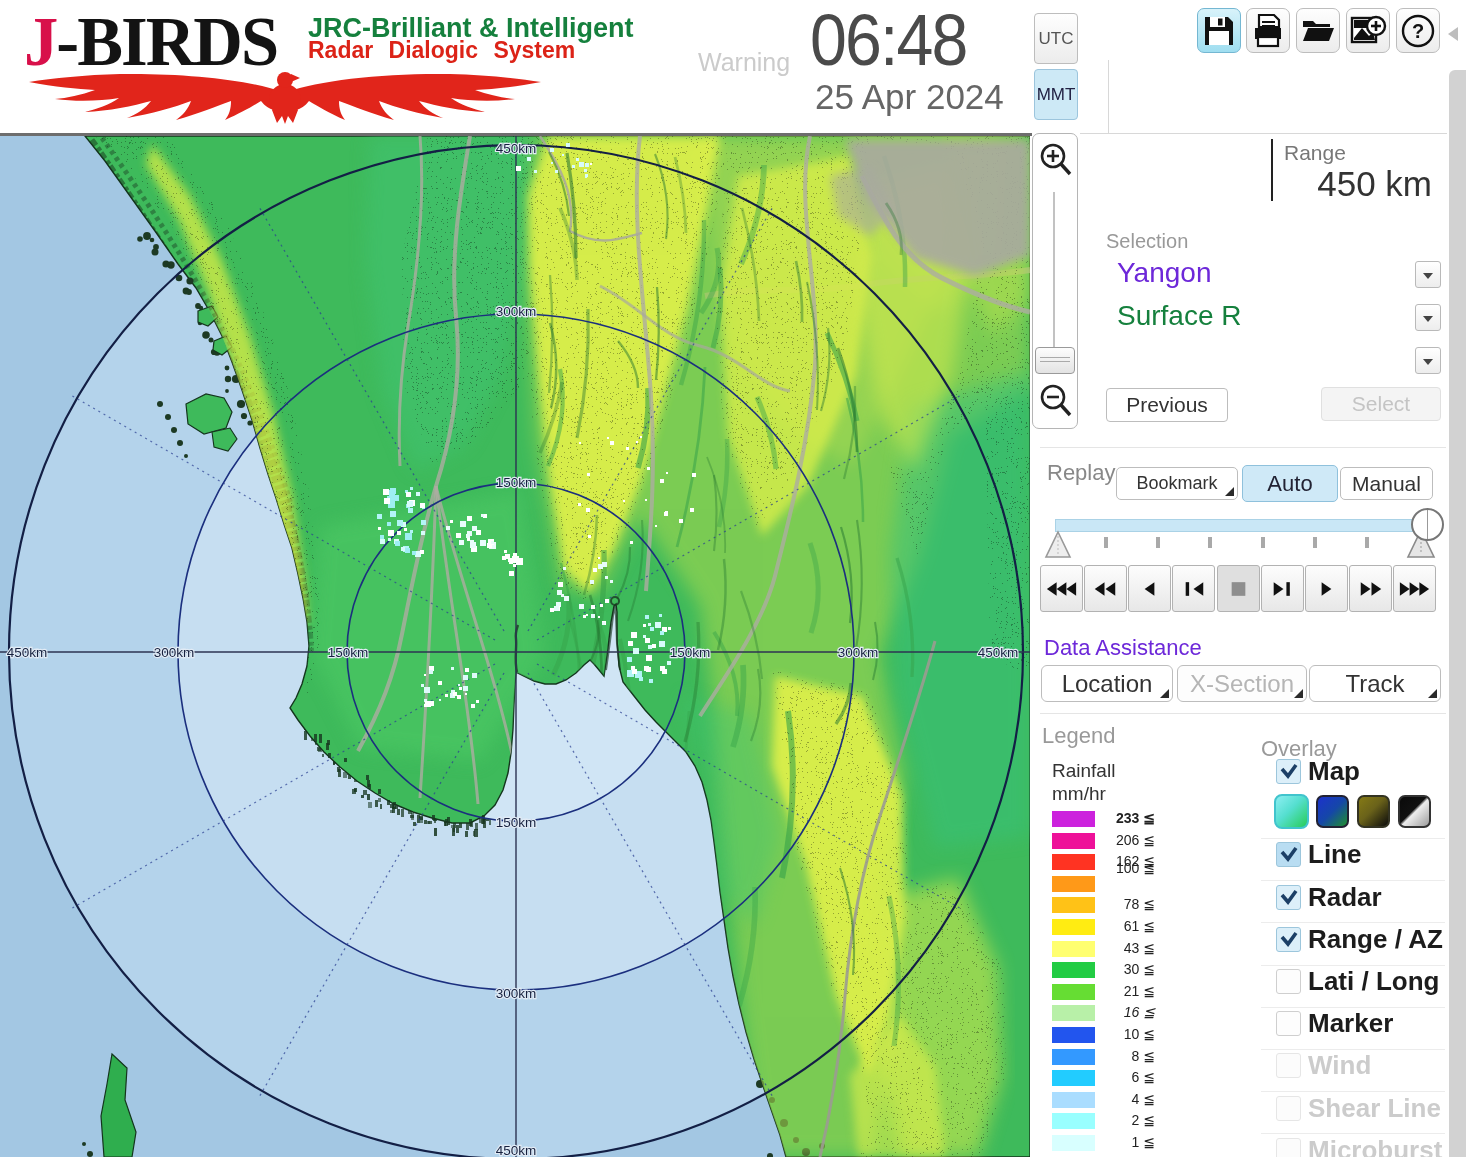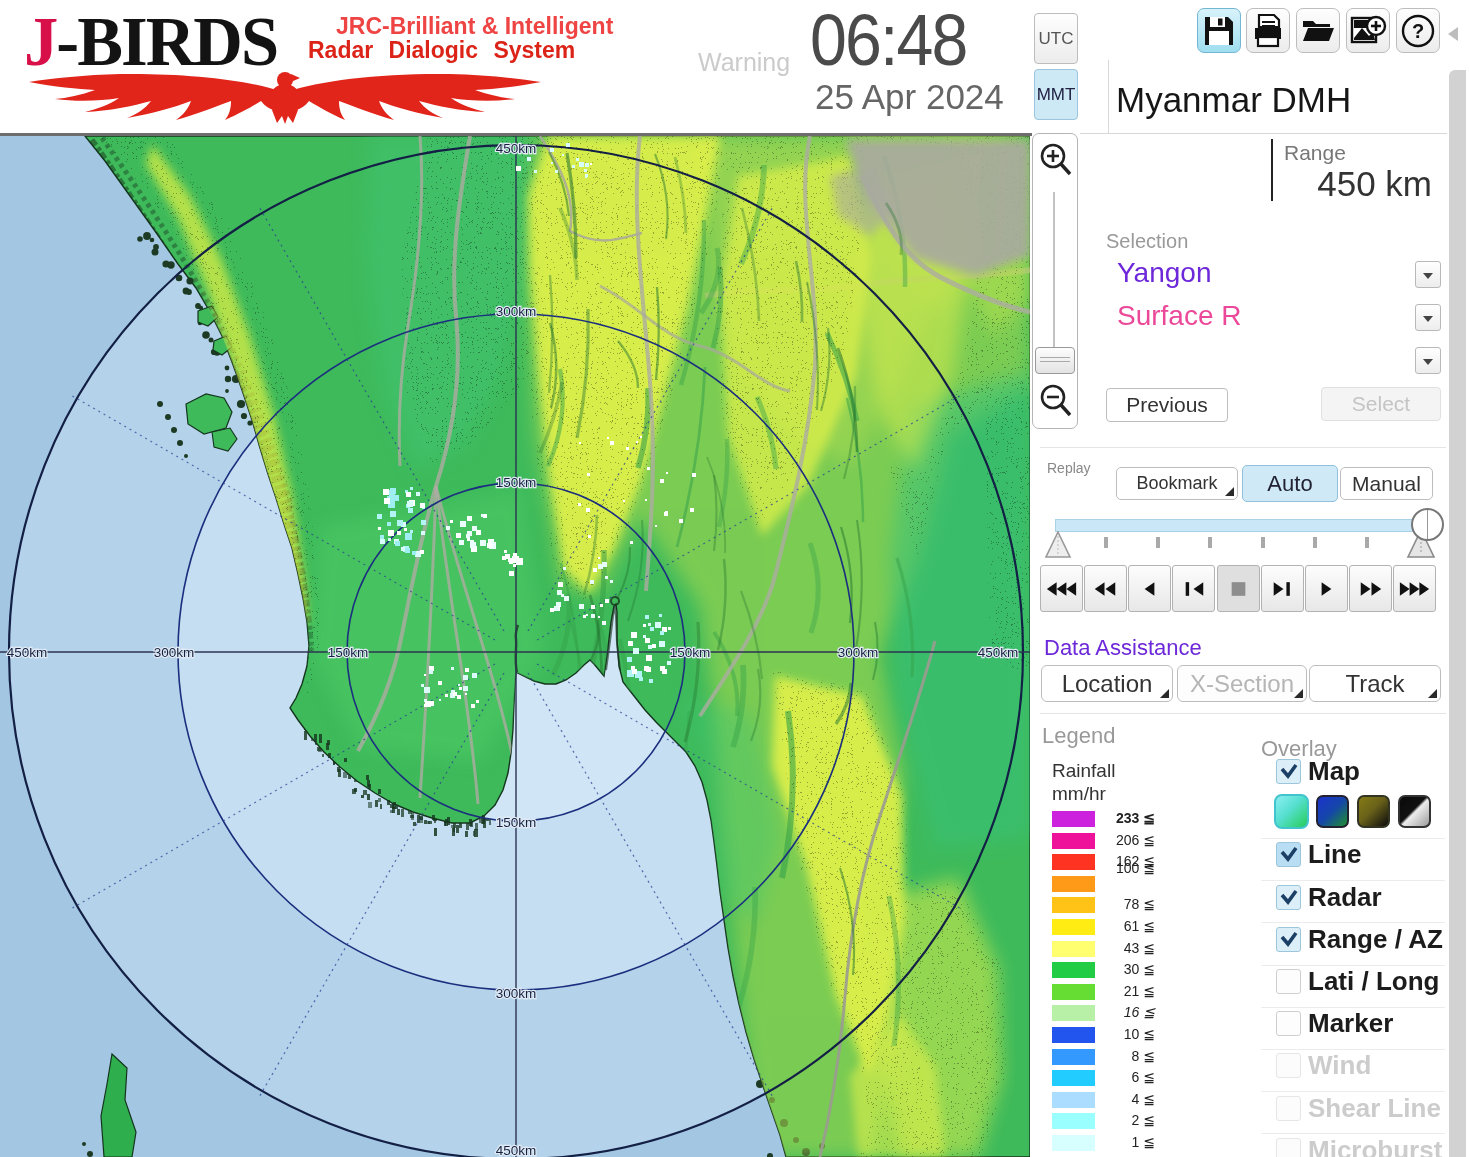--- a/index.html
+++ b/index.html
@@ -19,37 +19,36 @@
   .sep { position:absolute; left:1261px; width:184px; height:1px; background:#ececec; }
   .sw { position:absolute; left:1052px; width:43px; height:16px; }
   .swl { position:absolute; left:1070px; width:85px; text-align:right; font-size:14px; color:#222; }
 </style>
 </head>
 <body>
 <div id="page">
 
   <div class="abs" id="logo" style="left:0;top:0;width:690px;height:133px;"></div>
   <div class="abs" style="left:24px;top:2px;font-family:'Liberation Serif',serif;font-weight:700;font-size:70px;letter-spacing:-2px;color:#131313;transform:scaleX(0.98);transform-origin:left top;"><span style="color:#d8104a;">J</span>-BIRDS</div>
-  <div class="abs" style="left:308px;top:13px;font-size:23px;font-weight:700;color:#ef4444;margin-left:28px;">JRC-Brilliant &amp; Intelligent</div>
+  <div class="abs" style="left:308px;top:13px;font-size:27px;font-weight:700;color:#15803d;">JRC-Brilliant &amp; Intelligent</div>
   <div class="abs" style="left:308px;top:37px;font-size:23px;font-weight:700;color:#dc2317;word-spacing:9px;">Radar Dialogic System</div>
   <svg class="abs" style="left:25px;top:68px;" width="520" height="56" viewBox="0 0 520 56">
       <path fill="#e1251b" d="M258,24 C225,12 160,5 95,6 C60,7 28,10 4,14 C30,19 52,21 70,22 C56,27 42,30 30,31 C52,34 76,33 94,30 C84,37 72,41 60,44 C84,43 108,38 126,33 C120,41 112,46 102,50 C126,46 150,39 166,33 C163,41 158,47 151,52 C172,46 192,38 206,33 C206,41 204,47 200,52 C216,45 228,38 236,33 C240,38 244,41 250,42 Z"></path>
       <path fill="#e1251b" d="M262,24 C295,12 360,5 425,6 C460,7 492,10 516,14 C490,19 468,21 450,22 C464,27 478,30 490,31 C468,34 444,33 426,30 C436,37 448,41 460,44 C436,43 412,38 394,33 C400,41 408,46 418,50 C394,46 370,39 354,33 C357,41 362,47 369,52 C348,46 328,38 314,33 C314,41 316,47 320,52 C304,45 292,38 284,33 C280,38 276,41 270,42 Z"></path>
       <ellipse cx="260" cy="32" rx="16" ry="16" fill="#e1251b"></ellipse>
       <circle cx="260" cy="12" r="8" fill="#e1251b"></circle>
       <path d="M266,6 L275,10 L266,14 Z" fill="#e1251b"></path>
       <path d="M247,42 L252,55 L257,48 L260,56 L263,48 L268,55 L273,42 Z" fill="#e1251b"></path>
     </svg>
   <div class="abs" style="left:698px;top:48px;font-size:25px;color:#cbcbcb;">Warning</div>
   <div class="abs" style="left:810px;top:-1px;font-size:72px;color:#4a4a4a;letter-spacing:-2px;transform:scaleX(0.92);transform-origin:left top;">06:48</div>
   <div class="abs" style="left:815px;top:77px;font-size:35px;color:#666;">25 Apr 2024</div>
   <div class="btn" style="left:1034px;top:13px;width:44px;height:51px;font-size:17px;color:#555;border-radius:4px;">UTC</div>
   <div class="btn" style="left:1034px;top:69px;width:44px;height:51px;font-size:17px;color:#224;background:#cde9f6;border-color:#9cc5dd;border-radius:4px;">MMT</div>
   <div class="abs" style="left:1108px;top:60px;width:1px;height:73px;background:#d8d8d8;"></div>
-  <div class="abs" style="left:1116px;top:80px;font-size:35px;color:#161616;">Myanmar DMH</div>
 
   <div class="btn" id="tb1" style="left:1197px;top:8px;width:44px;height:45px;border-radius:7px;background:linear-gradient(#d8f2fa,#9fdef0);border-color:#74b7d2;">
       <svg width="34" height="34" viewBox="0 0 34 34">
         <path d="M3 3 H26 L31 8 V31 H3 Z" fill="#111"></path>
         <rect x="8" y="3" width="15" height="10" fill="#fff"></rect>
         <rect x="16" y="4.5" width="4.5" height="7" fill="#111"></rect>
         <rect x="7" y="17" width="20" height="14" fill="#fff"></rect>
       </svg>
     </div>
   <div class="btn" id="tb2" style="left:1246px;top:8px;width:44px;height:45px;border-radius:7px;">
@@ -592,29 +591,29 @@
       <circle cx="16" cy="15" r="11" fill="none" stroke="#222" stroke-width="2.6"></circle>
       <line x1="24" y1="23" x2="33" y2="33" stroke="#222" stroke-width="3.4"></line>
       <line x1="10" y1="15" x2="22" y2="15" stroke="#222" stroke-width="2.6"></line>
     </svg>
 
   <div class="abs" style="left:1271px;top:139px;width:2px;height:62px;background:#222;"></div>
   <div class="abs" style="left:1284px;top:141px;font-size:21px;color:#777;">Range</div>
   <div class="abs" style="left:1280px;top:164px;width:152px;text-align:right;font-size:35px;color:#333;">450 km</div>
   <div class="abs" style="left:1106px;top:230px;font-size:20px;color:#999;">Selection</div>
   <div class="abs" style="left:1117px;top:257px;font-size:28px;color:#6d28d9;">Yangon</div>
-  <div class="abs" style="left:1117px;top:300px;font-size:28px;color:#ec4899;">Surface R</div>
+  <div class="abs" style="left:1117px;top:300px;font-size:28px;color:#15803d;">Surface R</div>
   <div class="dd" style="left:1415px;top:261px;"></div>
   <div class="dd" style="left:1415px;top:304px;"></div>
   <div class="dd" style="left:1415px;top:347px;"></div>
   <div class="btn" style="left:1106px;top:388px;width:122px;height:34px;font-size:21px;border-radius:4px;background:#fff;">Previous</div>
   <div class="btn" style="left:1321px;top:387px;width:120px;height:34px;font-size:21px;border-radius:4px;background:#f4f4f4;border-color:#e0e0e0;color:#c4c4c4;">Select</div>
 
   <div class="abs" style="left:1040px;top:447px;width:406px;height:1px;background:#e5e5e5;"></div>
-    <div class="abs" style="left:1047px;top:460px;font-size:14px;color:#888;">Replay</div>
+    <div class="abs" style="left:1047px;top:460px;font-size:22px;color:#888;">Replay</div>
   <div class="btn corner" style="left:1116px;top:467px;width:122px;height:33px;font-size:18px;background:#fff;">Bookmark</div>
   <div class="btn" style="left:1242px;top:465px;width:96px;height:37px;font-size:22px;background:#cfe9f7;border-color:#8fc1dc;color:#223;">Auto</div>
   <div class="btn" style="left:1340px;top:467px;width:93px;height:33px;font-size:21px;background:#fff;">Manual</div>
 
   <div class="abs" style="left:1055px;top:519px;width:377px;height:13px;background:#c9e7f6;border:1px solid #aad2e6;"></div>
   <div class="abs" style="left:1104px;top:537px;width:4px;height:11px;background:#a9a9a9;"></div>
   <div class="abs" style="left:1156px;top:537px;width:4px;height:11px;background:#a9a9a9;"></div>
   <div class="abs" style="left:1208px;top:537px;width:4px;height:11px;background:#a9a9a9;"></div>
   <div class="abs" style="left:1261px;top:537px;width:4px;height:11px;background:#a9a9a9;"></div>
   <div class="abs" style="left:1313px;top:537px;width:4px;height:11px;background:#a9a9a9;"></div>

